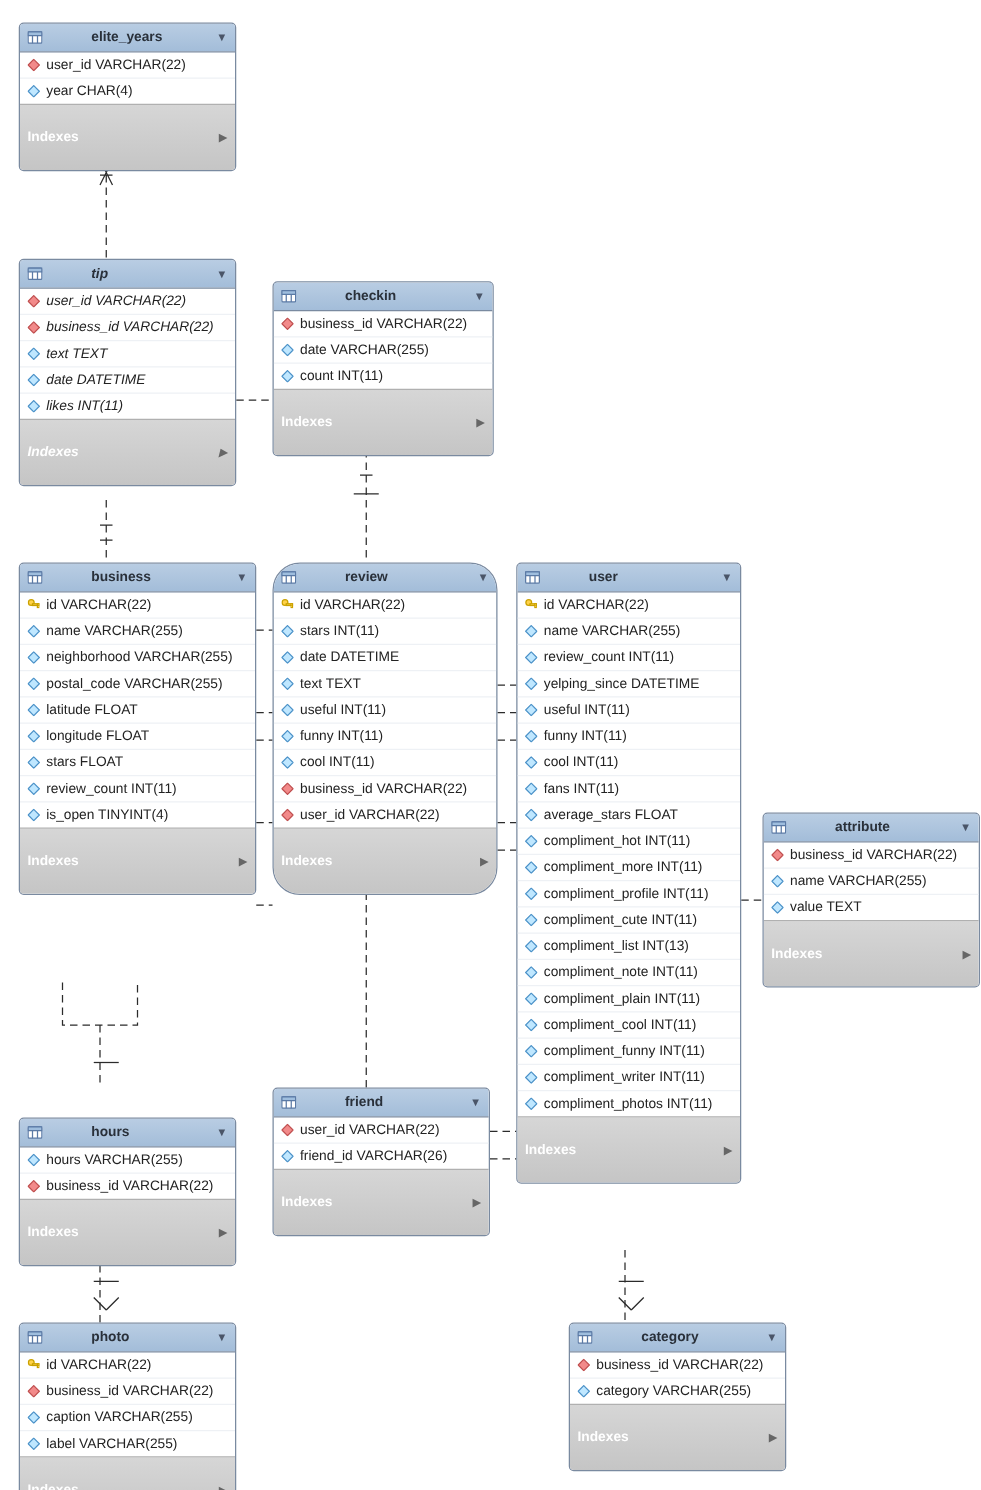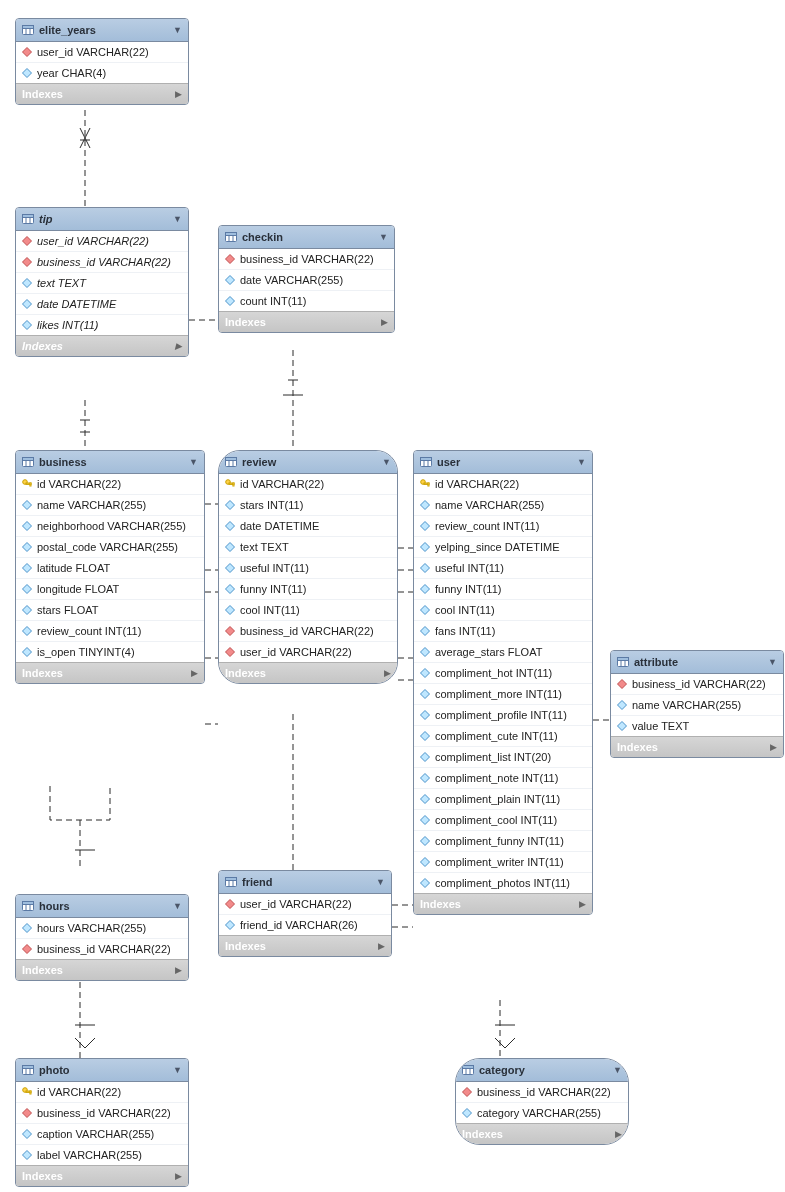--- a/index.html
+++ b/index.html
@@ -33,20 +33,21 @@
     box-shadow: none;
     overflow: hidden;
   }
   .entity .title {
     background: linear-gradient(#b9cde3, #a3bdd9);
     border-bottom: 1px solid #7a8aa0;
     padding: 3px 6px 3px 6px;
     display: flex;
     align-items: center;
     height: 16px;
+    gap: 34px;
   }
   .entity .title .ticon {
     width: 12px; height: 12px;
     margin-right: 5px;
     flex: 0 0 auto;
   }
   .entity .title .tname {
     font-weight: bold;
     color: #29303a;
     flex: 1 1 auto;
@@ -74,21 +75,21 @@
     width: 10px; height: 10px;
     margin-right: 5px;
     flex: 0 0 auto;
   }
   .entity .col .cname {
     color: #222;
   }
   .entity .idx {
     background: linear-gradient(#d6d6d6, #c5c5c5);
     border-top: 1px solid #b0b0b0;
-    padding: 3px 6px;
+    padding: 19px 6px;
     display: flex;
     align-items: center;
     height: 14px;
   }
   .entity .idx .iname {
     flex: 1 1 auto;
     font-weight: bold;
     color: #ffffff;
   }
   .entity .idx .icaret {
@@ -504,21 +505,21 @@
           <div class="col">
             <svg class="cicon" viewBox="0 0 10 10">
               <polygon points="5,0.5 9.5,5 5,9.5 0.5,5" fill="#bfe7ff" stroke="#4d93c9"></polygon>
             </svg>
             <span class="cname">compliment_cute INT(11)</span>
           </div>
           <div class="col">
             <svg class="cicon" viewBox="0 0 10 10">
               <polygon points="5,0.5 9.5,5 5,9.5 0.5,5" fill="#bfe7ff" stroke="#4d93c9"></polygon>
             </svg>
-            <span class="cname">compliment_list INT(20)</span>
+            <span class="cname">compliment_list INT(13)</span>
           </div>
           <div class="col">
             <svg class="cicon" viewBox="0 0 10 10">
               <polygon points="5,0.5 9.5,5 5,9.5 0.5,5" fill="#bfe7ff" stroke="#4d93c9"></polygon>
             </svg>
             <span class="cname">compliment_note INT(11)</span>
           </div>
           <div class="col">
             <svg class="cicon" viewBox="0 0 10 10">
               <polygon points="5,0.5 9.5,5 5,9.5 0.5,5" fill="#bfe7ff" stroke="#4d93c9"></polygon>
@@ -688,21 +689,21 @@
               <polygon points="5,0.5 9.5,5 5,9.5 0.5,5" fill="#bfe7ff" stroke="#4d93c9"></polygon>
             </svg>
             <span class="cname">label VARCHAR(255)</span>
           </div>
         </div>
         <div class="idx">
           <span class="iname">Indexes</span>
           <span class="icaret">▶</span>
         </div>
       </div>
-      <div class="entity" style="left: 455px; top: 1058px; width: 172px; border-radius: 25px;">
+      <div class="entity" style="left: 455px; top: 1058px; width: 172px;">
         <div class="title">
           <svg class="ticon" viewBox="0 0 12 12">
             <rect x="0.5" y="1.5" width="11" height="9" rx="1" fill="#ffffff" stroke="#5b7aa5"></rect>
             <rect x="0.5" y="1.5" width="11" height="3" fill="#9fbede" stroke="#5b7aa5"></rect>
             <line x1="4" y1="4.5" x2="4" y2="10.5" stroke="#5b7aa5"></line>
             <line x1="8" y1="4.5" x2="8" y2="10.5" stroke="#5b7aa5"></line>
           </svg>
           <span class="tname">category</span>
           <span class="tcaret">▼</span>
         </div>

